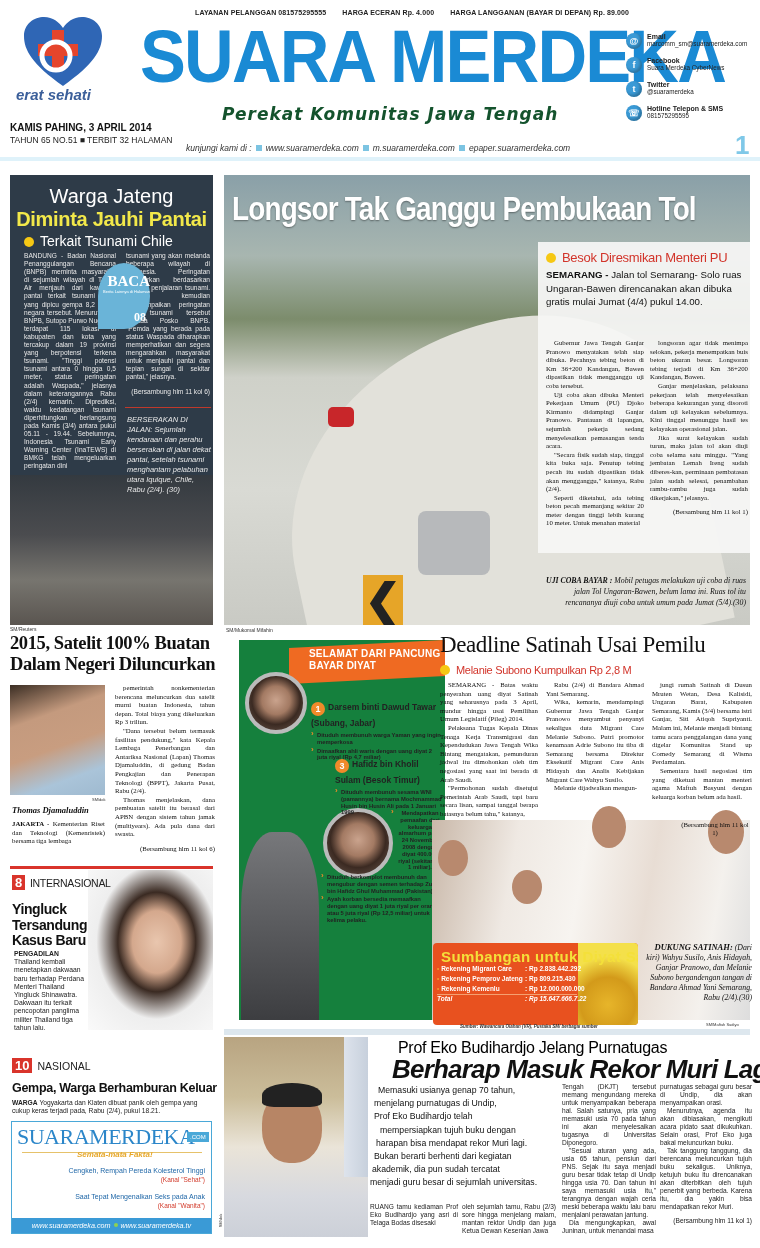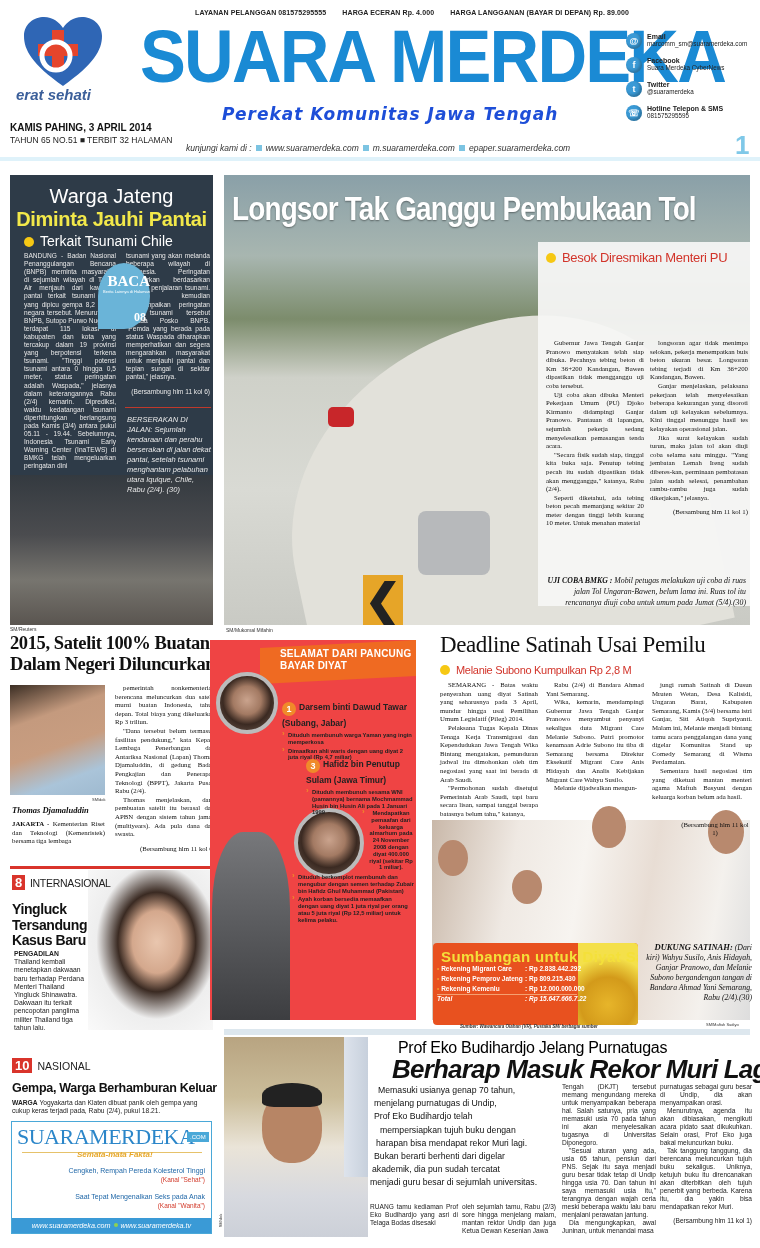--- a/index.html
+++ b/index.html
@@ -4,21 +4,21 @@
 <style>
 *{box-sizing:border-box;margin:0;padding:0}
 body{width:760px;height:1248px;background:#fff;font-family:"Liberation Sans",sans-serif;color:#111;position:relative;overflow:hidden}
 .abs{position:absolute}
 
 #logo-badge{left:22px;top:16px;width:82px;height:72px}
 #logo-sub{left:16px;top:86px;font-size:15px;font-weight:bold;font-style:italic;color:#3b5f9a}
 #topline{left:195px;top:9px;font-size:7px;font-weight:bold;color:#222;letter-spacing:0.1px;white-space:nowrap}
 #topline span{margin-right:14px}
 #masthead{left:140px;top:20px;font-family:"Liberation Sans",sans-serif;font-weight:bold;font-size:74px;color:#1a8ad4;letter-spacing:-2px;transform:scaleX(0.93);transform-origin:left;line-height:1;white-space:nowrap}
-#tagline{left:222px;top:104px;font-family:"DejaVu Sans",sans-serif;font-style:italic;font-weight:bold;font-size:17px;color:#1d4ed8;letter-spacing:1px}
+#tagline{left:222px;top:104px;font-family:"DejaVu Sans",sans-serif;font-style:italic;font-weight:bold;font-size:17px;color:#14532d;letter-spacing:1px}
 #dateline{left:10px;top:122px;font-size:10px;font-weight:bold;color:#111}
 #issue{left:10px;top:135px;font-size:8.5px;color:#222}
 #visit{left:186px;top:143px;font-size:8.5px;font-style:italic;color:#333;white-space:nowrap}
 #visit .sq{display:inline-block;width:6px;height:6px;background:#7cc4e2;margin:0 4px}
 #pagenum{left:735px;top:130px;font-size:26px;font-weight:bold;color:#7fc8e8}
 #contacts{left:626px;top:33px;width:134px}
 .contact{display:flex;align-items:flex-start;margin-bottom:5px;height:19px}
 .cicon{width:16px;height:16px;border-radius:50%;background:#3a9ad6;color:#fff;font-size:9px;font-weight:bold;display:flex;align-items:center;justify-content:center;flex:none;margin-right:5px;box-shadow:inset -2px -2px 3px rgba(0,0,0,.25)}
 .ctext{font-size:6.3px;line-height:7.3px;color:#222}
 .ctext b{display:block;font-size:7px}
@@ -40,21 +40,21 @@
 #ts-sep{left:115px;top:232px;width:86px;height:1px;background:#c0392b}
 #ts-cap{left:117px;top:240px;width:84px;font-size:7.5px;line-height:10px;font-style:italic;color:#e8e8e8}
 #ts-credit{left:10px;top:626px;font-size:5px;color:#333}
 
 #toll{left:224px;top:175px;width:526px;height:450px;background:linear-gradient(180deg,#8aa0a8 0%,#a8b6b0 18%,#7c8c6c 32%,#cfd1c9 45%,#d9dad4 70%,#c9cac4 100%);overflow:hidden}
 #toll .road{position:absolute;left:60px;top:150px;width:420px;height:340px;border-radius:60% 40% 0 0;background:#e2e1da;transform:rotate(-12deg)}
 #toll .car1{position:absolute;left:104px;top:232px;width:26px;height:20px;background:#c8262a;border-radius:5px}
 #toll .car2{position:absolute;left:194px;top:336px;width:72px;height:64px;background:#b7b9bb;border-radius:8px}
 #toll .sign{position:absolute;left:139px;top:400px;width:40px;height:50px;background:#e6a528;color:#222;font-size:44px;font-weight:bold;line-height:50px;text-align:center}
 #toll-head{left:8px;top:14px;font-size:34px;font-weight:bold;color:#fff;letter-spacing:-1px;transform:scaleX(0.82);transform-origin:left;white-space:nowrap;text-shadow:0 1px 2px rgba(0,0,0,.4)}
-#toll-box{left:538px;top:242px;width:212px;height:364px;background:rgba(246,246,244,.95)}
+#toll-box{left:538px;top:242px;width:212px;height:311px;background:rgba(246,246,244,.95)}
 #tb-sub{left:8px;top:8px;font-size:13px;color:#d2342a;letter-spacing:-0.3px;white-space:nowrap}
 #tb-lead{left:8px;top:26px;width:200px;font-size:9.7px;line-height:13.6px;color:#111}
 #tb-col1{left:8px;top:97px;width:98px}
 #tb-col2{left:112px;top:97px;width:98px}
 .stext{font-family:"Liberation Serif",serif;font-size:6.8px;line-height:8.6px;color:#111;text-align:justify}
 .stext p{text-indent:8px}
 #tb-cap{left:8px;top:333px;width:200px;font-family:"Liberation Serif",serif;font-style:italic;font-size:7.8px;line-height:11px;text-align:right;color:#111}
 #toll-credit{left:226px;top:627px;font-size:5px;color:#333}
 
 #sat-head{left:10px;top:633px;width:210px;font-family:"Liberation Serif",serif;font-weight:bold;font-size:18.5px;line-height:21px;letter-spacing:-0.4px}
@@ -79,21 +79,21 @@
 #sm-com{left:175px;top:10px;background:#4aa8d8;color:#fff;font-size:6px;padding:2px 3px}
 #sm-slogan{left:65px;top:28px;font-size:8px;font-style:italic;font-weight:bold;color:#e6a72a}
 #sm-line{left:10px;top:30px;width:180px;height:1px;background:#e6c26a;z-index:-1}
 #sm-l1{right:6px;top:45px;font-size:7px;color:#2168a8;text-align:right}
 #sm-l1b{right:6px;top:54px;font-size:6.5px;color:#d23a2a;text-align:right}
 #sm-l2{right:6px;top:71px;font-size:7px;color:#2168a8;text-align:right}
 #sm-l2b{right:6px;top:80px;font-size:6.5px;color:#d23a2a;text-align:right}
 #sm-foot{left:0;bottom:0;width:199px;height:15px;background:#3a9ad6;color:#fff;font-size:7.2px;font-style:italic;text-align:center;line-height:15px}
 #sm-foot .g{display:inline-block;width:4px;height:4px;border-radius:50%;background:#8fd14f;margin:0 3px;vertical-align:1px}
 
-#diyat{left:210px;top:640px;width:206px;height:380px;background:#ef4444;overflow:hidden}
+#diyat{left:239px;top:640px;width:206px;height:380px;background:#15803d;overflow:hidden}
 #diyat .banner{position:absolute;left:50px;top:4px;width:156px;height:36px;background:#ef6a22;transform:skewY(-3deg)}
 #diyat-title{left:70px;top:8px;width:134px;color:#fff;font-weight:bold;font-size:10px;line-height:11.5px;letter-spacing:0.2px}
 .portrait{position:absolute;border-radius:50%;border:4px solid #bbb;background:radial-gradient(circle at 50% 45%,#caa38d 0%,#a37a63 35%,#3b2a22 60%,#6d5a4f 100%)}
 #p1{left:6px;top:32px;width:62px;height:62px}
 #p3{left:84px;top:168px;width:70px;height:70px}
 #veil{left:2px;top:192px;width:78px;height:190px;background:linear-gradient(180deg,#77787b 0%,#3c3d40 100%);border-radius:40% 40% 0 0}
 .dnum{display:inline-flex;align-items:center;justify-content:center;width:14px;height:14px;border-radius:50%;background:#f08a2a;color:#fff;font-weight:bold;font-size:9px;margin-right:3px;vertical-align:-2px}
 .dname{font-weight:bold;font-size:8.5px;line-height:14px;color:#222}
 .dbul{font-size:5.8px;line-height:6.8px;color:#222;font-weight:bold;padding-left:6px;position:relative;margin-top:2px}
 .dbul::before{content:"›";position:absolute;left:0;top:-1px;color:#f08a2a;font-size:8px}
@@ -210,33 +210,34 @@
 
 <div class="abs" id="toll">
   <div class="road"></div>
   <div class="car1"></div>
   <div class="car2"></div>
   <div class="sign">❮</div>
   <div class="abs" id="toll-head">Longsor Tak Ganggu Pembukaan Tol</div>
 </div>
 <div class="abs" id="toll-box">
   <div class="abs" id="tb-sub"><span class="dot"></span><span>Besok Diresmikan Menteri PU</span></div>
+  <div class="abs" id="tb-lead"><b>SEMARANG -</b> <span>Jalan tol Semarang- Solo ruas Ungaran-Bawen direncanakan akan dibuka gratis mulai Jumat (4/4) pukul 14.00.</span></div>
   <div class="abs stext" id="tb-col1">
     <p>Gubernur Jawa Tengah Ganjar Pranowo menyatakan telah siap dibuka. Pecahnya tebing beton di Km 36+200 Kandangan, Bawen dipastikan tidak mengganggu uji coba tersebut.</p>
     <p>Uji coba akan dibuka Menteri Pekerjaan Umum (PU) Djoko Kirmanto didampingi Ganjar Pranowo. Pantauan di lapangan, sejumlah pekerja sedang menyelesaikan pemasangan tenda acara.</p>
     <p>"Secara fisik sudah siap, tinggal kita buka saja. Penutup tebing pecah itu sudah dipastikan tidak akan mengganggu," katanya, Rabu (2/4).</p>
     <p>Seperti diketahui, ada tebing beton pecah memanjang sekitar 20 meter dengan tinggi lebih kurang 10 meter. Untuk menahan material</p>
   </div>
   <div class="abs stext" id="tb-col2">
     <p>longsoran agar tidak menimpa selokan, pekerja menempatkan buis beton ukuran besar. Longsoran tebing terjadi di Km 36+200 Kandangan, Bawen.</p>
     <p>Ganjar menjelaskan, pelaksana pekerjaan telah menyelesaikan beberapa kekurangan yang disoroti dalam uji kelayakan sebelumnya. Kini tinggal menunggu hasil tes kelayakan operasional jalan.</p>
     <p>Jika surat kelayakan sudah turun, maka jalan tol akan diuji coba selama satu minggu. "Yang jembatan Lemah Ireng sudah diberes-kan, perminaan pembatasan jalan sudah selesai, penambahan rambu-rambu juga sudah dikerjakan," jelasnya.</p>
     <span class="cont">(Bersambung hlm 11 kol 1)</span>
   </div>
-  <div class="abs" id="tb-cap"><b>UJI COBA BMKG :</b> <span>Mobil petugas melakukan uji coba di ruas jalan Tol Ungaran-Bawen, belum lama ini. Ruas tol itu rencananya diuji coba untuk umum pada Jumat (5/4).(30)</span></div>
+  <div class="abs" id="tb-cap"><b>UJI COBA BAYAR :</b> <span>Mobil petugas melakukan uji coba di ruas jalan Tol Ungaran-Bawen, belum lama ini. Ruas tol itu rencananya diuji coba untuk umum pada Jumat (5/4).(30)</span></div>
 </div>
 <div class="abs" id="toll-credit">SM/Mukomal Mifahin</div>
 
 <div class="abs" id="sat-head">2015, Satelit 100% Buatan Dalam Negeri Diluncurkan</div>
 <div class="abs" id="sat-photo"></div>
 <div class="abs" id="sat-credit">SM/dok</div>
 <div class="abs" id="sat-name">Thomas Djamaluddin</div>
 <div class="abs stext" id="sat-lead"><b>JAKARTA -</b> <span>Kementerian Riset dan Teknologi (Kemenristek) bersama tiga lembaga</span></div>
 <div class="abs stext" id="sat-col2">
   <p>pemerintah nonkementerian berencana meluncurkan dua satelit murni buatan Indonesia, tahun depan. Total biaya yang dikeluarkan Rp 3 triliun.</p>
@@ -278,21 +279,21 @@
   <div class="abs" id="diyat-title">SELAMAT DARI PANCUNG BAYAR DIYAT</div>
   <div class="portrait" id="p1"></div>
   <div class="abs" id="veil"></div>
   <div class="portrait" id="p3"></div>
   <div class="abs" id="d1">
     <div class="dname"><span class="dnum">1</span><span>Darsem binti Dawud Tawar (Subang, Jabar)</span></div>
     <div class="dbul">Dituduh membunuh warga Yaman yang ingin memperkosa</div>
     <div class="dbul">Dimaafkan ahli waris dengan uang diyat 2 juta riyal (Rp 4,7 miliar)</div>
   </div>
   <div class="abs" id="d3">
-    <div class="dname"><span class="dnum">3</span><span>Hafidz bin Penutup Sulam (Jawa Timur)</span></div>
+    <div class="dname"><span class="dnum">3</span><span>Hafidz bin Kholil Sulam (Besok Timur)</span></div>
     <div class="dbul">Dituduh membunuh sesama WNI (pamannya) bernama Mochmammad Husin bin Husin Ali pada 1 Januari 1999</div>
   </div>
   <div class="abs" id="d3b">
     <div class="dbul">Mendapatkan pemaafan dari keluarga almarhum pada 24 November 2008 dengan diyat 400.000 riyal (sekitar Rp 1 miliar).</div>
   </div>
   <div class="abs" id="d4">
     <div class="dbul">Dituduh berkomplot membunuh dan mengubur dengan semen terhadap Zubair bin Hafidz Ghul Muhammad (Pakistan)</div>
     <div class="dbul">Ayah korban bersedia memaafkan dengan uang diyat 1 juta riyal per orang atau 5 juta riyal (Rp 12,5 miliar) untuk kelima pelaku.</div>
   </div>
 </div>
@@ -354,21 +355,21 @@
 </div>
 <div class="abs" id="eko-credit">SM/dok</div>
 <div class="abs" id="eko-kicker">Prof Eko Budihardjo Jelang Purnatugas</div>
 <div class="abs" id="eko-head">Berharap Masuk Rekor Muri Lagi</div>
 <div class="abs" id="eko-lead">
   <div style="padding-left:8px">Memasuki usianya genap 70 tahun,</div>
   <div style="padding-left:4px">menjelang purnatugas di Undip,</div>
   <div style="padding-left:4px">Prof Eko Budihardjo telah</div>
   <div style="padding-left:10px">mempersiapkan tujuh buku dengan</div>
   <div style="padding-left:6px">harapan bisa mendapat rekor Muri lagi.</div>
-  <div style="padding-left:4px">Bukan berarti berhenti dari digelar</div>
+  <div style="padding-left:4px">Bukan berarti berhenti dari kegiatan</div>
   <div style="padding-left:2px">akademik, dia pun sudah tercatat</div>
   <div>menjadi guru besar di sejumlah universitas.</div>
 </div>
 <div class="abs gtext" id="eko-col1">RUANG tamu kediaman Prof Eko Budihardjo yang asri di Telaga Bodas disesaki</div>
 <div class="abs gtext" id="eko-col2">oleh sejumlah tamu, Rabu (2/3) sore hingga menjelang malam, mantan rektor Undip dan juga Ketua Dewan Kesenian Jawa</div>
 <div class="abs gtext" id="eko-col3">
   <p style="text-indent:0">Tengah (DKJT) tersebut memang mengundang mereka untuk menyampaikan beberapa hal. Salah satunya, pria yang memasuki usia 70 pada tahun ini akan menyelesaikan tugasnya di Universitas Diponegoro.</p>
   <p>"Sesuai aturan yang ada, usia 65 tahun, pensiun dari PNS. Sejak itu saya menjadi guru besar tidak tetap di Undip hingga usia 70. Dan tahun ini saya memasuki usia itu," terangnya dengan wajah ceria meski beberapa waktu lalu baru menjalani perawatan jantung.</p>
   <p>Dia mengungkapkan, awal Juninan, untuk menandai masa</p>
 </div>

